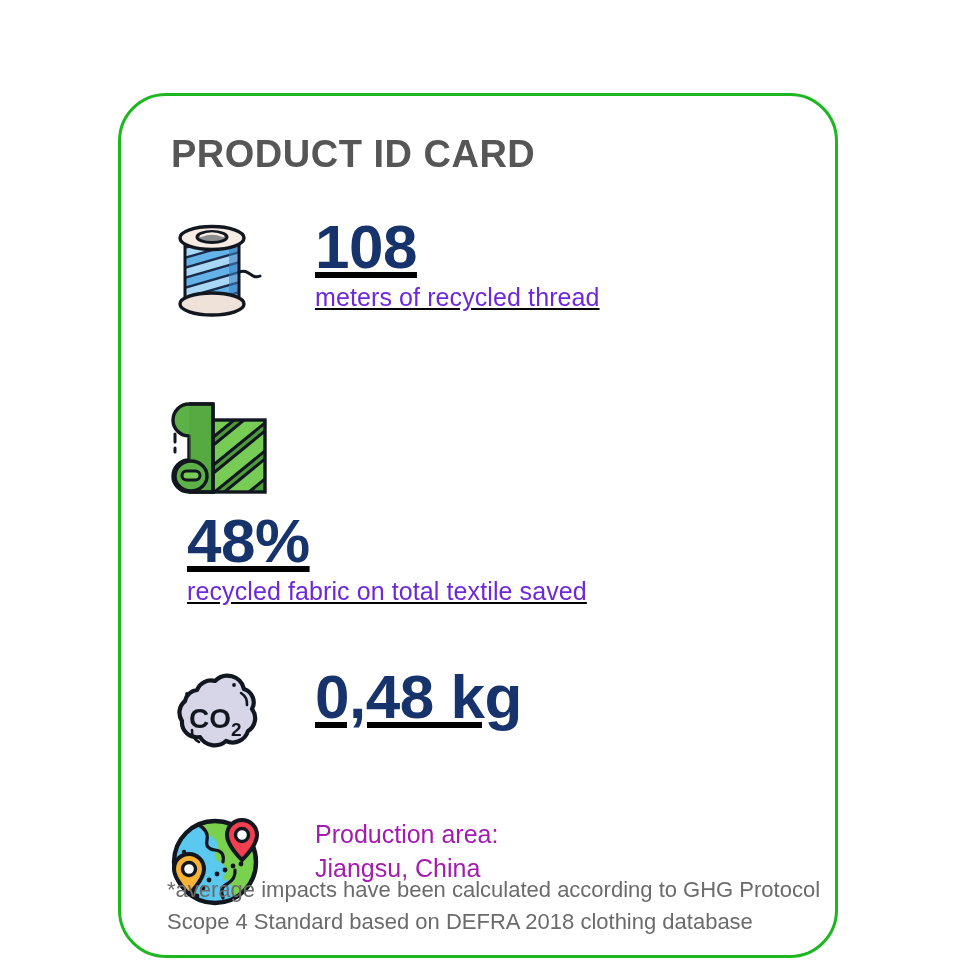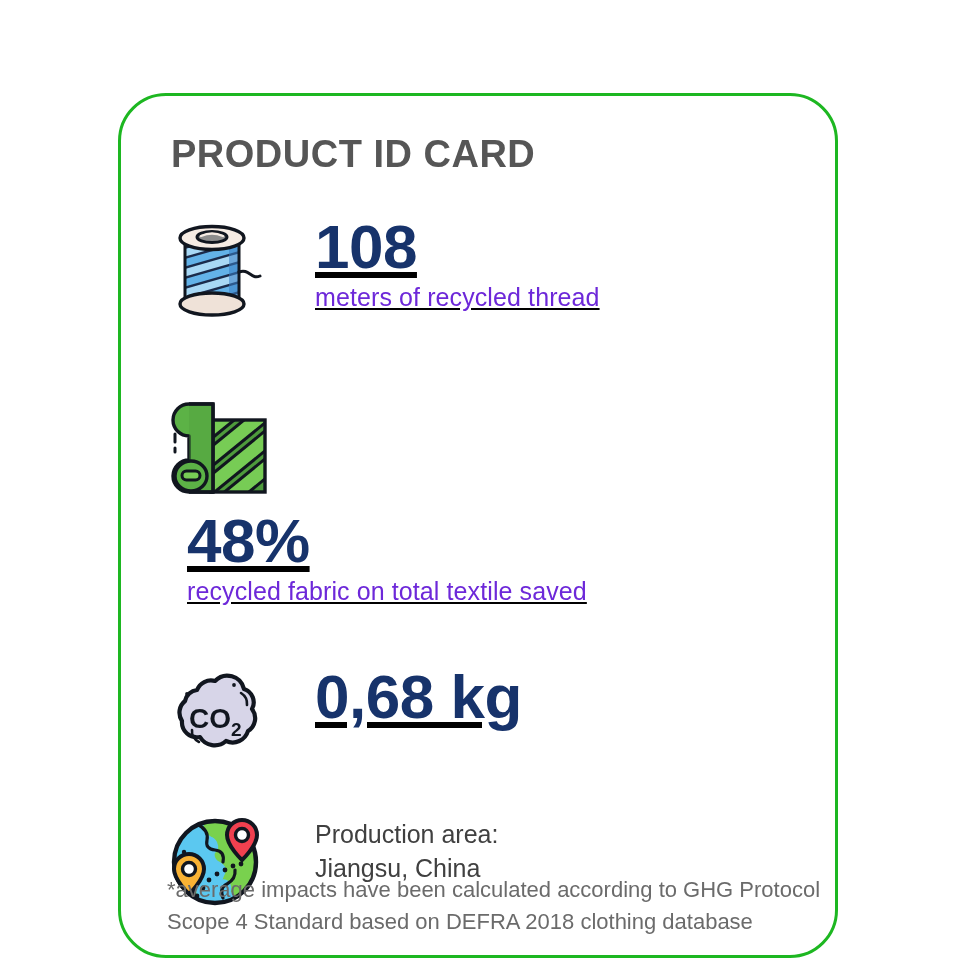--- a/index.html
+++ b/index.html
@@ -94,21 +94,21 @@
     position: relative;
     display: flex;
     align-items: flex-start;
   }
   .area-row .icon-cell { padding-top: 6px; }
   .area-text {
     padding-left: 20px;
     padding-top: 10px;
     font-size: 25px;
     line-height: 1.35;
-    color: #404040;
+    color: #a21caf;
     white-space: nowrap;
   }
 
   .footnote {
     position: absolute;
     left: 46px;
     top: 778px;
     font-size: 22px;
     line-height: 1.45;
     color: #6b6b6b;
@@ -239,21 +239,21 @@
               <path d="M74 27 a13 13 0 0 1 6 12" fill="none" stroke="#11161f" stroke-width="2.6" stroke-linecap="round"></path>
               <path d="M25 64 a12 12 0 0 0 7 12" fill="none" stroke="#11161f" stroke-width="2.6" stroke-linecap="round"></path>
               <circle cx="20" cy="28" r="1.9" fill="#11161f"></circle>
               <circle cx="67" cy="19" r="1.9" fill="#11161f"></circle>
               <text x="22" y="62" font-family="'Liberation Sans', sans-serif" font-size="28" font-weight="bold" fill="#11161f">CO</text>
               <text x="64" y="70" font-family="'Liberation Sans', sans-serif" font-size="19" font-weight="bold" fill="#11161f">2</text>
             </svg>
           </span>
         </div>
         <div class="text-cell">
-          <div class="stat-value">0,68 kg</div>
+          <div class="stat-value">0,48 kg</div>
         </div>
       </div>
 
       <div class="area-row">
         <div class="icon-cell">
           <span>
             <svg width="100" height="96" viewBox="0 0 100 96" xmlns="http://www.w3.org/2000/svg">
               <defs>
                 <clipPath id="globeClip">
                     <circle cx="48" cy="48" r="41"></circle>

